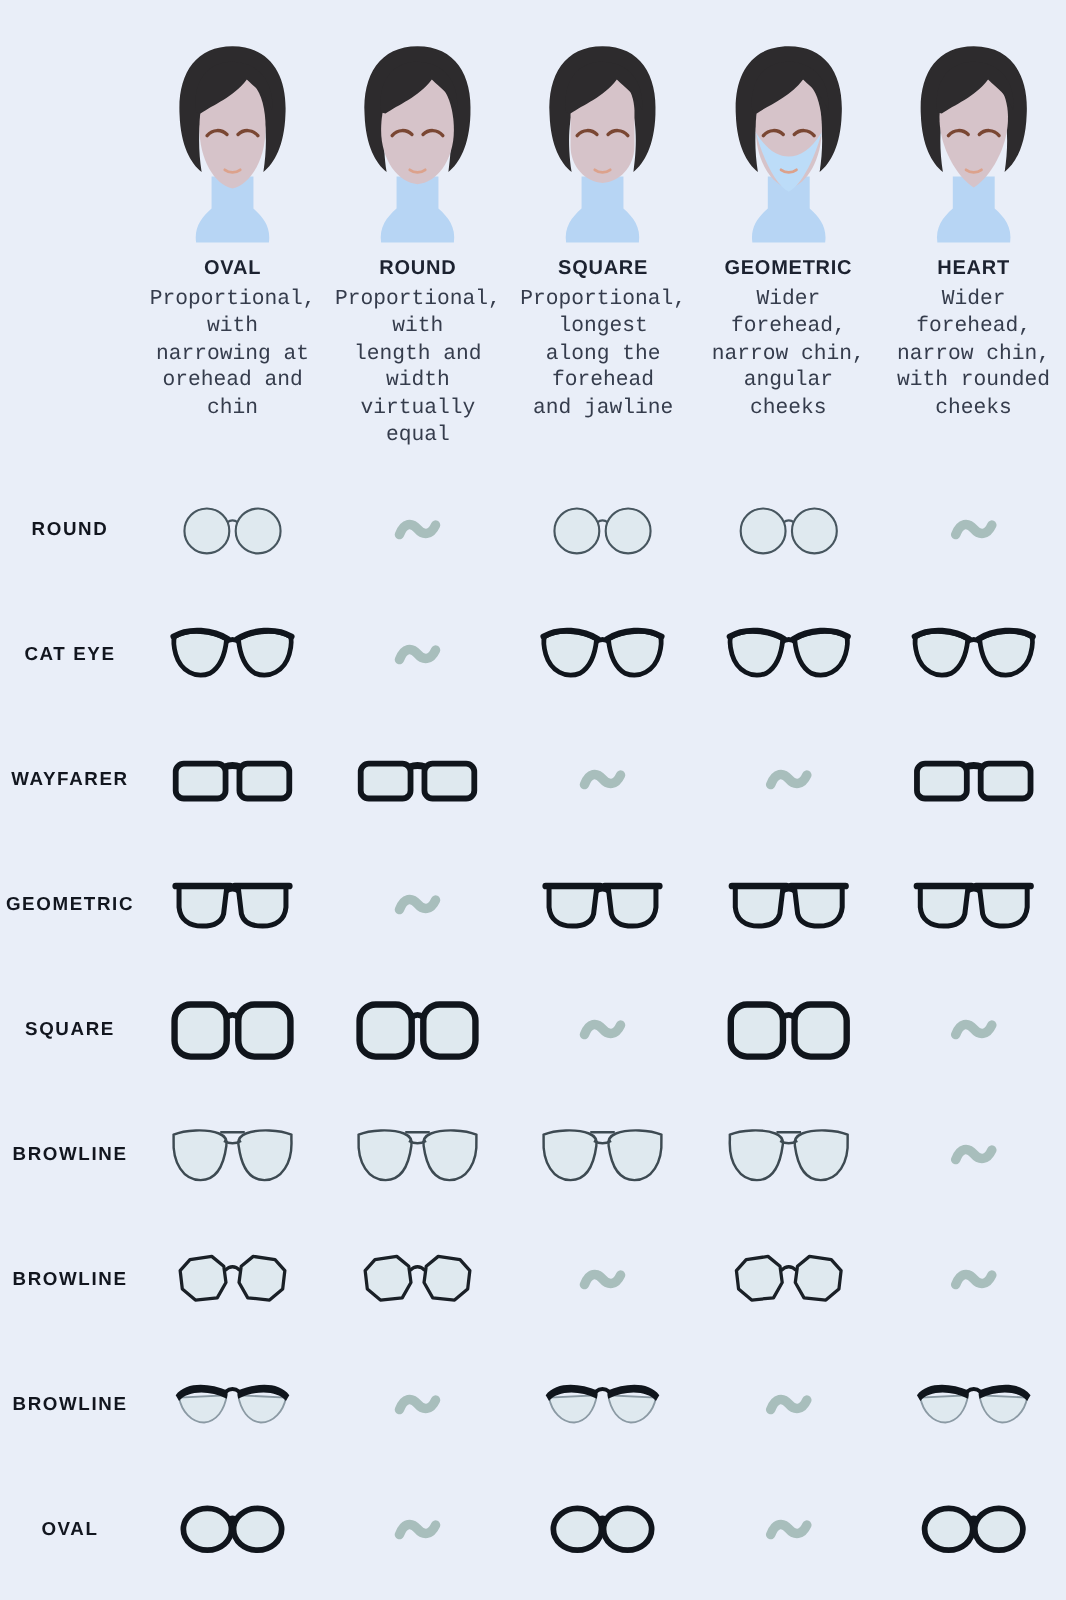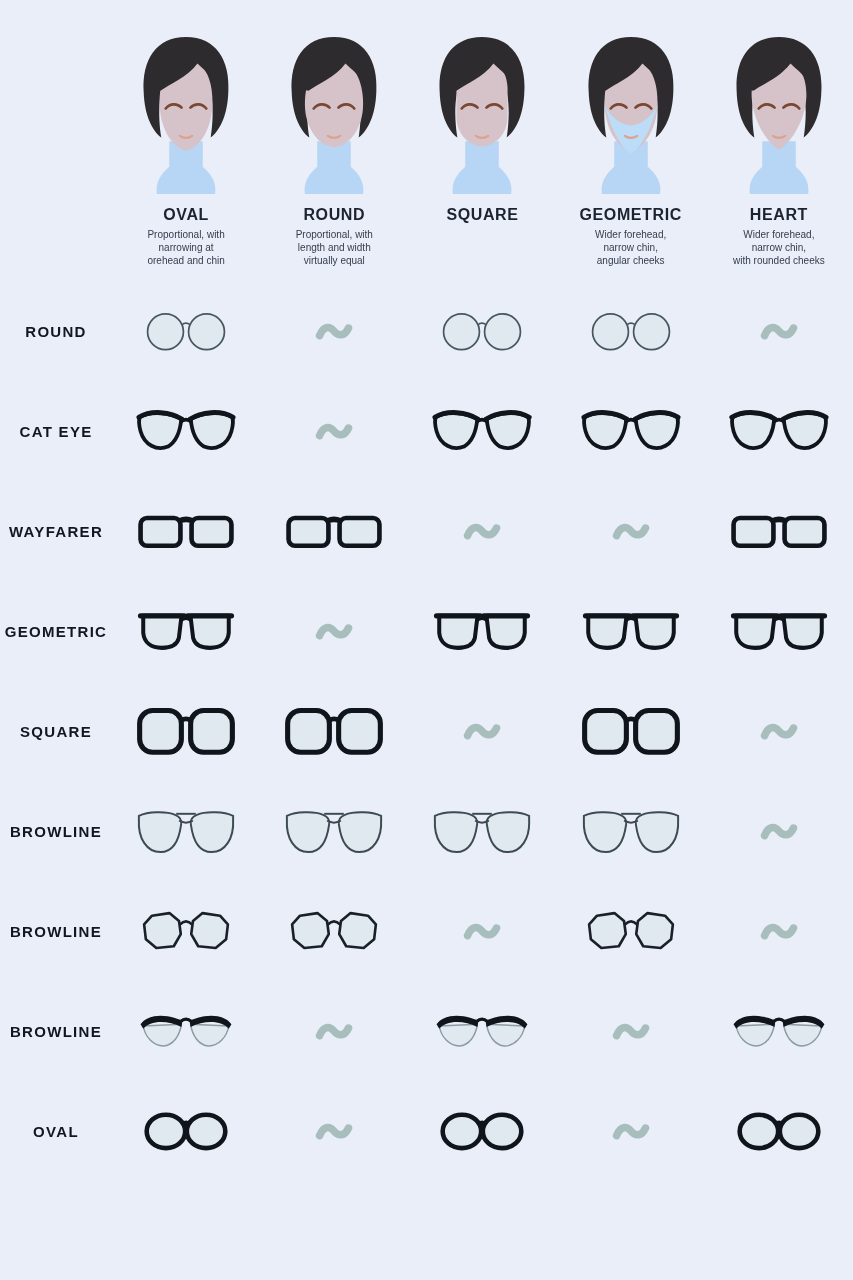--- a/index.html
+++ b/index.html
@@ -17,22 +17,22 @@
     grid-template-columns:112px repeat(5,1fr);
     padding-top:30px;
   }
   .face-col{display:flex;flex-direction:column;align-items:center;text-align:center;}
   .face-svg{width:134px;height:172px;display:block;}
   .face-name{
     font-size:16px;font-weight:700;letter-spacing:.6px;
     color:#1c2230;margin-top:4px;
   }
   .face-desc{
-    font-size:10px;line-height:1.28;color:#353c4c;
-    margin-top:5px;white-space:pre-line;max-width:142px;
+    font-size:17px;line-height:1.28;color:#353c4c;
+    margin-top:5px;white-space:pre-line;max-width:142px;font-family:Liberation Mono, monospace;
   }
   
   .matrix{display:flex;flex-direction:column;margin-top:14px;}
   .row{
     display:grid;
     grid-template-columns:112px repeat(5,1fr);
     height:100px;align-items:center;
   }
   .row-label{
     font-size:15px;font-weight:700;letter-spacing:1.3px;
@@ -86,20 +86,23 @@
     <div class="face-col">
       <svg class="face-svg" viewBox="0 0 150 195">
         <path d="M56 126 L56 155 C47 163 40 172 42 186 L108 186 C110 172 103 163 94 155 L94 126 Z" fill="#b7d5f4"></path>
         <path d="M75 8 C41 8 25 34 27 70 C28 98 37 114 47 122 C43 96 44 70 52 56 L98 56 C106 70 107 96 103 122 C113 114 122 98 123 70 C125 34 109 8 75 8 Z" fill="#2d2b2d"></path>
         <path d="M75 34 C57 34 47 46 46 66 L46 98 C46 118 60 131 75 132 C90 131 104 118 104 98 L104 66 C103 46 93 34 75 34 Z" fill="#d6c3c9"></path>
         <path d="M42 68 C38 36 56 21 76 22 C98 23 113 39 111 66 C104 50 97 47 88 38 C76 54 57 61 46 69 Z" fill="#2d2b2d"></path>
         <path d="M52 89 C57 83 65 83 70 88 M80 88 C85 83 93 83 98 89" stroke="#7a4733" stroke-width="3" fill="none" stroke-linecap="round"></path>
         <path d="M68 120 C72 123 78 123 82 120" stroke="#dca28c" stroke-width="2.5" fill="none" stroke-linecap="round"></path>
       </svg>
       <div class="face-name">SQUARE</div>
+      <div class="face-desc">Proportional, longest
+along the forehead
+and jawline</div>
     </div>
 
     <div class="face-col">
       <svg class="face-svg" viewBox="0 0 150 195">
         <path d="M56 126 L56 155 C47 163 40 172 42 186 L108 186 C110 172 103 163 94 155 L94 126 Z" fill="#b7d5f4"></path>
         <path d="M75 8 C41 8 25 34 27 70 C28 98 37 114 47 122 C43 96 44 70 52 56 L98 56 C106 70 107 96 103 122 C113 114 122 98 123 70 C125 34 109 8 75 8 Z" fill="#2d2b2d"></path>
         <path d="M75 34 C55 34 45 54 45 82 C45 110 58 133 75 137 C92 133 105 110 105 82 C105 54 95 34 75 34 Z" fill="#d6c3c9"></path>
         <path d="M45 86 C53 114 64 134 75 140 C86 134 97 114 105 86 C95 102 85 108 75 108 C65 108 55 102 45 86 Z" fill="#bcdcf8"></path>
         <path d="M42 68 C38 36 56 21 76 22 C98 23 113 39 111 66 C104 50 97 47 88 38 C76 54 57 61 46 69 Z" fill="#2d2b2d"></path>
         <path d="M52 89 C57 83 65 83 70 88 M80 88 C85 83 93 83 98 89" stroke="#7a4733" stroke-width="3" fill="none" stroke-linecap="round"></path>

